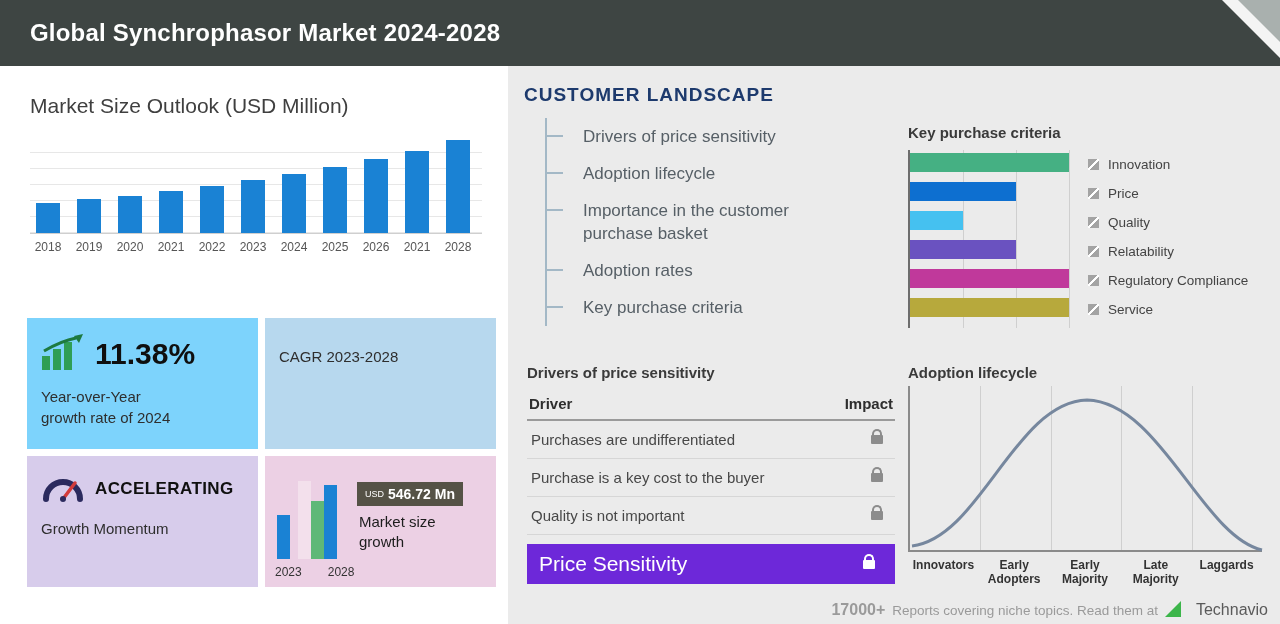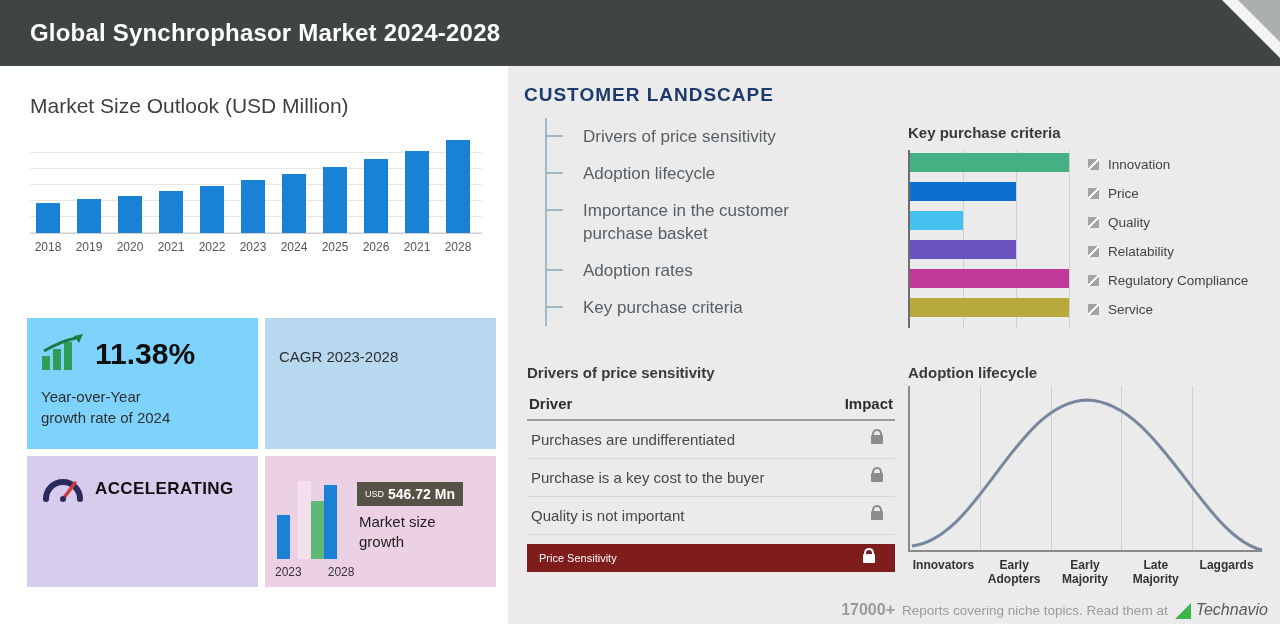--- a/index.html
+++ b/index.html
@@ -64,39 +64,39 @@
   .kpc-legend { position:absolute; left:580px; top:84px; }
   .kpc-item { display:flex; align-items:center; height:29px; gap:9px; font-size:13.5px; color:#444; white-space:nowrap; }
   .kpc-sq { width:11px; height:11px; background:#a3a3a3;
             background-image:linear-gradient(135deg, transparent 44%, #fff 44%, #fff 56%, transparent 56%); flex:none; }
 
   
   .pt-title { position:absolute; left:19px; top:298px; font-size:15px; font-weight:700; color:#3a3a3a; }
   .pt { position:absolute; left:19px; top:324px; width:368px; }
   .pt-header { display:flex; justify-content:space-between; font-weight:700; font-size:15px; color:#2e2e2e; padding:5px 2px 7px 2px; border-bottom:2px solid #9a9a9a; }
   .pt-row { display:flex; justify-content:space-between; align-items:center; font-size:15px; color:#474747; padding:10px 4px; border-bottom:1px solid #d6d6d6; }
-  .pt-highlight { margin-top:9px; background:#7f1d1d; color:#fff; display:flex; justify-content:space-between; align-items:center; padding:8px 12px; font-size:11px; }
+  .pt-highlight { margin-top:9px; background:#6d28d9; color:#fff; display:flex; justify-content:space-between; align-items:center; padding:8px 12px; font-size:21px; }
   .lock { position:relative; width:12px; height:9px; background:#8c8c8c; border-radius:1px; margin-right:8px; display:inline-block; }
   .lock::before { content:''; position:absolute; left:1px; top:-6px; width:6px; height:5px; border:2px solid #8c8c8c; border-bottom:none; border-radius:5px 5px 0 0; }
   .lock.white { background:#fff; }
   .lock.white::before { border-color:#fff; }
 
   
   .al-title { position:absolute; left:400px; top:298px; font-size:15px; font-weight:700; color:#3a3a3a; }
   .al-chart { position:absolute; left:400px; top:320px; width:354px; height:166px; border-left:2px solid #8a8a8a; border-bottom:2px solid #8a8a8a; }
   .al-grid { position:absolute; top:0; bottom:0; width:1px; background:#cfcfcf; }
   .al-curve { position:absolute; inset:0; }
   .al-labels { position:absolute; left:400px; top:492px; width:354px; display:flex; }
   .al-stage { flex:1; text-align:center; font-size:12px; font-weight:700; color:#333; line-height:14px; padding:0 4px; }
 
   
   .footer { position:absolute; right:12px; bottom:5px; display:flex; align-items:center; gap:7px; }
   .f-count { font-size:16px; font-weight:700; color:#9a9a9a; }
   .f-msg { font-size:13.5px; color:#9a9a9a; }
-  .brand { display:flex; align-items:flex-end; gap:5px;font-style:italic; }
+  .brand { display:flex; align-items:flex-start; gap:15px; }
   .brand-name { font-size:16px; color:#5a5a5a; }
 </style>
 </head>
 <body>
 
 <div class="page">
 
   <header class="topbar">
     <h1>Global Synchrophasor Market 2024-2028</h1>
     <div class="corner-a"></div>
@@ -170,20 +170,21 @@
         <div class="toprow">
           <span>
             <svg width="44" height="30" viewBox="0 0 44 30">
               <path d="M5 27 A17 17 0 0 1 39 27" fill="none" stroke="#2b2a5e" stroke-width="6" stroke-linecap="round"></path>
               <line x1="22" y1="27" x2="34" y2="11" stroke="#d23b3b" stroke-width="3.5" stroke-linecap="round"></line>
               <circle cx="22" cy="27" r="3" fill="#2b2a5e"></circle>
             </svg>
           </span>
           <span class="accel-title">ACCELERATING</span>
         </div>
+        <div class="desc">Growth Momentum</div>
       </div>
 
       <div class="card pink">
         <div class="mini-chart">
           <div class="mgroup">
               <div class="mb-blue1"></div>
             </div>
           <div class="mgroup">
             <div class="mb-pale"></div>
             <div class="mb-green"></div>

